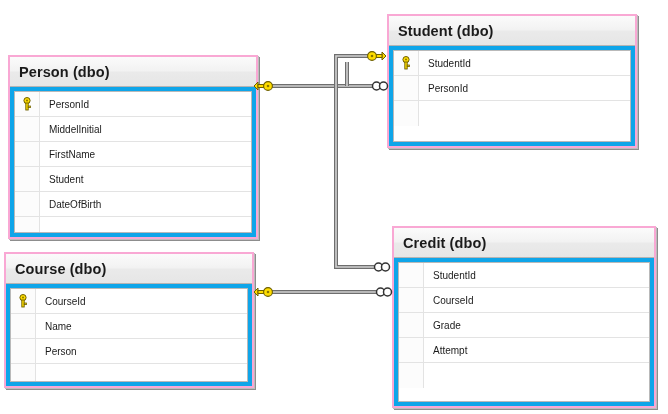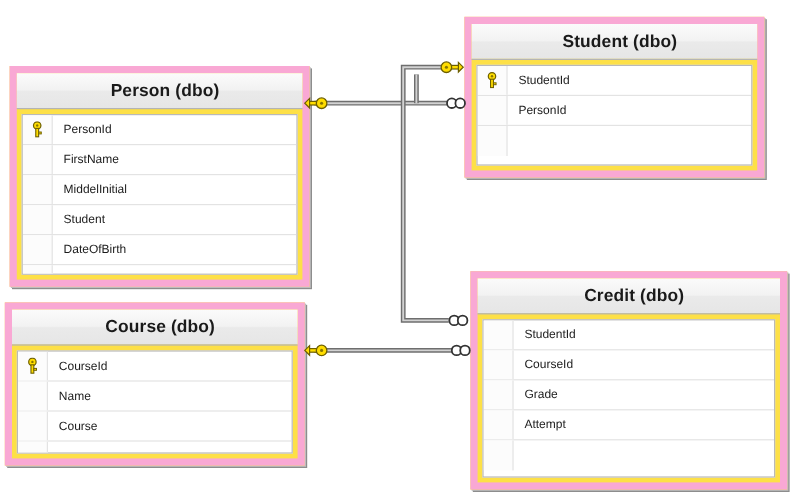--- a/index.html
+++ b/index.html
@@ -8,26 +8,25 @@
     background:#ffffff;
     font-family:"Liberation Sans", sans-serif;
     overflow:hidden;
     position:relative;
   }
   #canvas{position:absolute;inset:0;width:668px;height:414px;}
 
   
   .table-box{
     position:absolute;
-    background:#fde047;
-    border:6px solid #f9a8d4;
+    background:#0ea5e9;
+    border:2px solid #f9a8d4;
     box-shadow:1px 1px 0 0 #bdbdbd, 2px 2px 0 0 #8d8d8d;
     box-sizing:border-box;
     z-index:5;
-    text-align:center;
   }
   .table-header{
     height:30px;
     line-height:30px;
     background:linear-gradient(to bottom,#fbfbfb 0%,#f2f2f2 48%,#eaeaea 52%,#e6e6e6 100%);
     border-bottom:1px solid #b4b4b4;
     font-weight:bold;
     font-size:14.5px;
     color:#1a1a1a;
     padding-left:9px;
@@ -153,25 +152,25 @@
             <circle cx="6" cy="3.6" r="3.1" fill="#ffdd00" stroke="#6d5f00" stroke-width="1"></circle>
             <circle cx="6" cy="3.6" r="1" fill="#8a7700"></circle>
             <rect x="4.8" y="6" width="2.4" height="7" fill="#ffdd00" stroke="#6d5f00" stroke-width="0.9"></rect>
             <rect x="7.2" y="9" width="2.2" height="1.6" fill="#ffdd00" stroke="#6d5f00" stroke-width="0.8"></rect>
           </svg>
         </div>
         <div class="row-name">PersonId</div>
       </div>
       <div class="row">
         <div class="row-key"></div>
+        <div class="row-name">MiddelInitial</div>
+      </div>
+      <div class="row">
+        <div class="row-key"></div>
         <div class="row-name">FirstName</div>
-      </div>
-      <div class="row">
-        <div class="row-key"></div>
-        <div class="row-name">MiddelInitial</div>
       </div>
       <div class="row">
         <div class="row-key"></div>
         <div class="row-name">Student</div>
       </div>
       <div class="row">
         <div class="row-key"></div>
         <div class="row-name">DateOfBirth</div>
       </div>
       <div class="row filler">
@@ -219,21 +218,21 @@
           </svg>
         </div>
         <div class="row-name">CourseId</div>
       </div>
       <div class="row">
         <div class="row-key"></div>
         <div class="row-name">Name</div>
       </div>
       <div class="row">
         <div class="row-key"></div>
-        <div class="row-name">Course</div>
+        <div class="row-name">Person</div>
       </div>
       <div class="row filler">
         <div class="row-key"></div>
         <div class="row-name"></div>
       </div>
     </div>
   </div>
 
   <div class="table-box" style="left:392px;top:226px;width:264px;height:182px;">
     <div class="table-header">Credit (dbo)</div>

